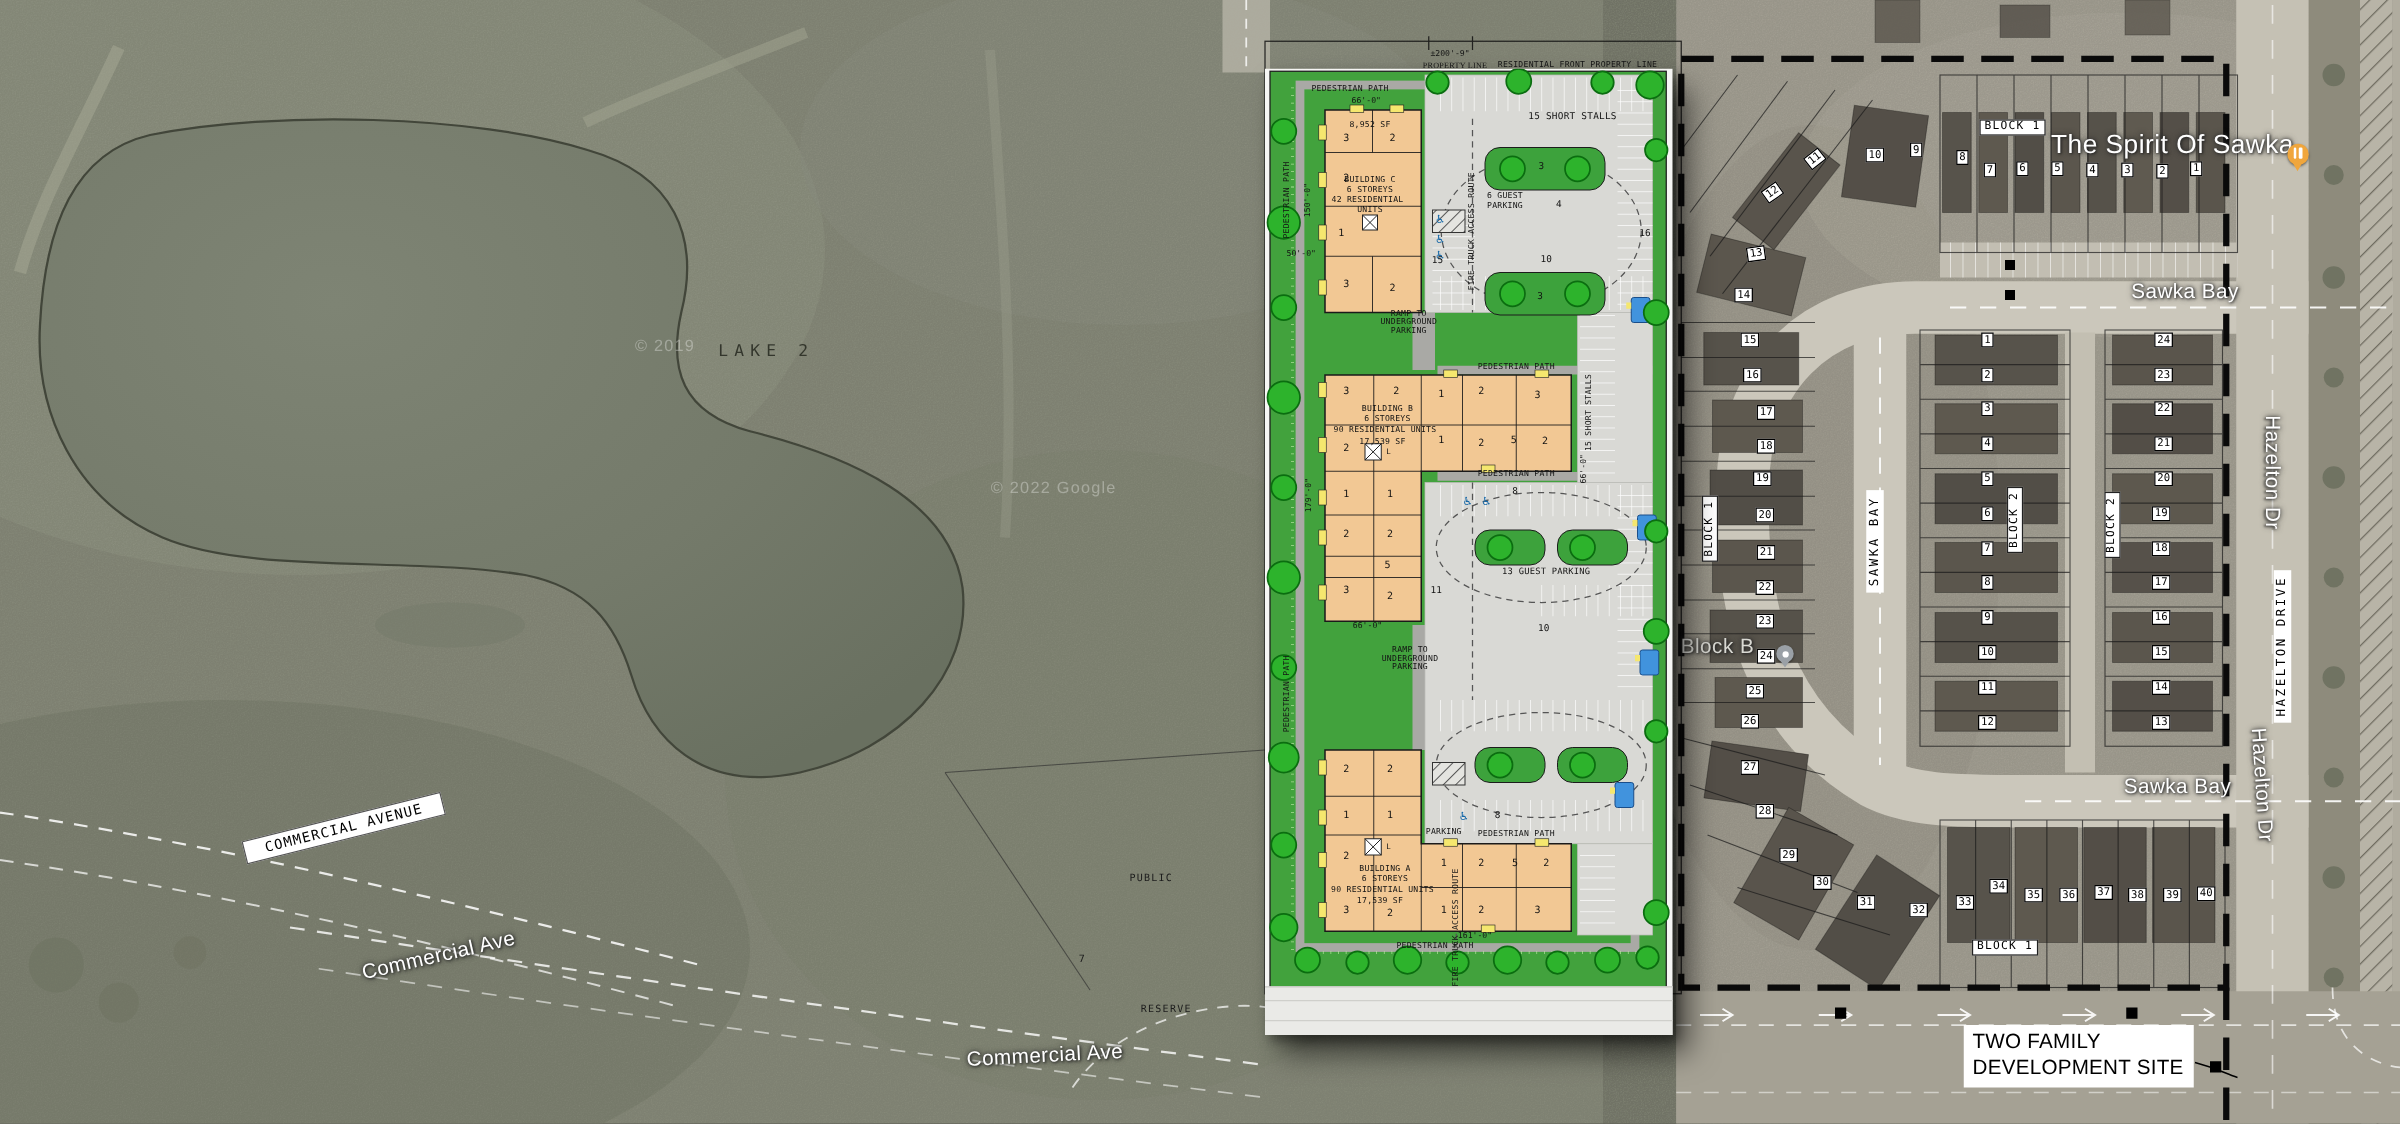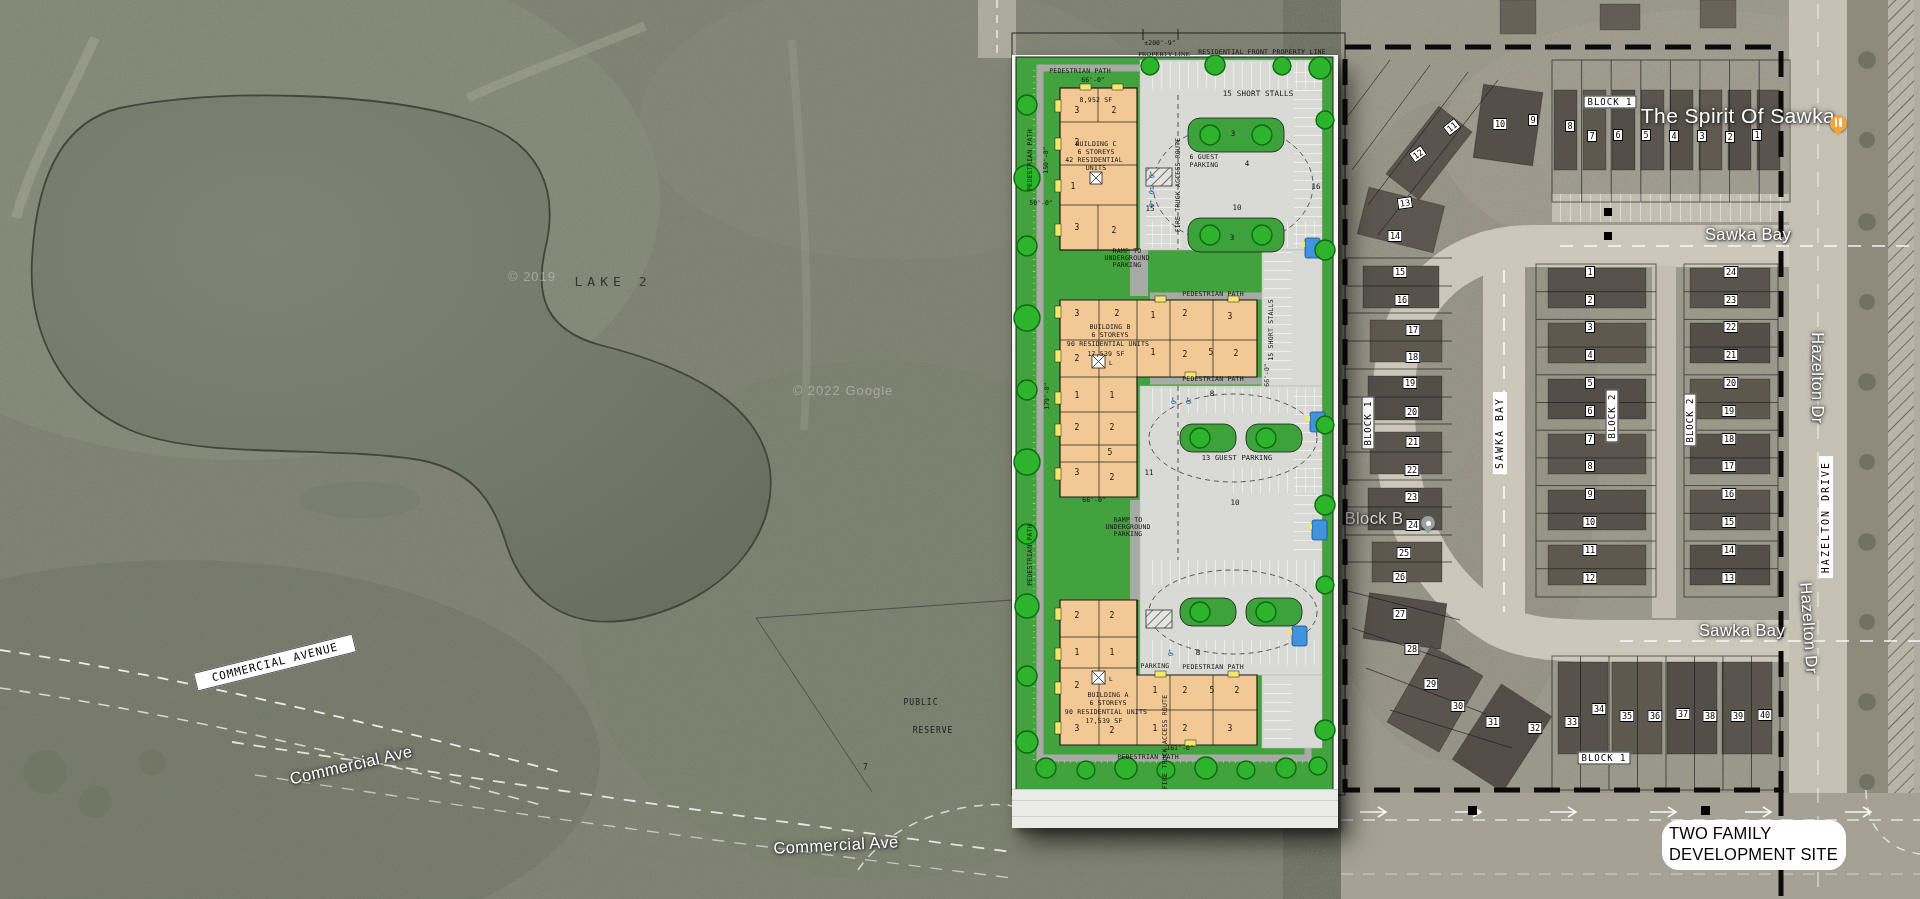--- a/index.html
+++ b/index.html
@@ -34,21 +34,21 @@
   #plan-sheet{position:absolute;left:1012px;top:55px;width:326px;height:773px;background:#f6f6f4;
        box-shadow:13px 15px 22px rgba(0,0,0,.55), 4px 5px 8px rgba(0,0,0,.35);z-index:6;}
   #plan-strip{position:absolute;left:0;bottom:0;width:326px;height:38px;background:#eaeae7;
        border-top:1px solid #c9c9c5;}
   #plan-strip .sw{position:absolute;left:0;right:0;height:1px;background:#cfcfcb;}
   .plan-host{z-index:7;}
   
   .legend-box{position:absolute;background:#fff;color:#000;z-index:5;padding:3px 7px 5px 7px;
        font-size:16.5px;line-height:21px;letter-spacing:.2px;}
   #legend-multi{left:1284px;top:817px;width:226px;}
-  #legend-two{left:1662px;top:820px;width:170px;border-radius:17px;}
+  #legend-two{left:1571px;top:820px;width:170px;}
   
   .pin{position:absolute;z-index:8;width:0;height:0;}
   .pin .dot{position:absolute;left:-8.5px;top:-17px;width:17px;height:17px;border-radius:50%;}
   .pin .tip{position:absolute;left:-4px;top:-2px;border-left:4px solid transparent;
        border-right:4px solid transparent;}
   #pin-spirit .dot{background:#f0a63c;box-shadow:0 1px 2px rgba(0,0,0,.5);}
   #pin-spirit .tip{border-top:7px solid #f0a63c;}
   #pin-spirit .glyph{position:absolute;left:-3.5px;top:-14px;width:2.5px;height:9px;background:#fff;border-radius:1px;}
   #pin-spirit .glyph.k{left:1px;}
   #pin-block .dot{background:#9aa0a6;width:14px;height:14px;left:-7px;top:-14px;box-shadow:0 1px 2px rgba(0,0,0,.45);}
@@ -306,21 +306,21 @@
   <div class="item-host">
 
   <span class="gl wm" style="left: 532px; top: 276px; transform: translate(-50%, -50%);">© 2019</span>
       <span class="gl wm" style="left: 843px; top: 390px; transform: translate(-50%, -50%);">© 2022 Google</span>
     </div>
   <span class="gl" style="position:absolute;left:1374px;top:518px;transform:translate(-50%,-50%);color:#d9d9d3;z-index:5;">Block B</span>
 
   <div id="lake-label">LAKE 2</div>
   <div id="commercial-box">COMMERCIAL AVENUE</div>
   <span class="tiny-map-t" style="left:921px;top:702px;transform:translate(-50%,-50%);">PUBLIC</span>
-  <span class="tiny-map-t" style="left:921px;top:730px;transform:translate(-50%,-50%);padding-left:24px;">RESERVE</span>
+  <span class="tiny-map-t" style="left:921px;top:807px;transform:translate(-50%,-50%);padding-left:24px;">RESERVE</span>
   <span class="tiny-map-t" style="left:866px;top:767px;transform:translate(-50%,-50%);">7</span>
 
   <div class="item-host">
 
   <span class="lot" style="left: 1452px; top: 127px; transform: translate(-50%, -50%) rotate(-38deg);">11</span>
       <span class="lot" style="left: 1500px; top: 124px; transform: translate(-50%, -50%);">10</span>
       <span class="lot" style="left: 1533px; top: 120px; transform: translate(-50%, -50%);">9</span>
       <span class="lot" style="left: 1570px; top: 126px; transform: translate(-50%, -50%);">8</span>
       <span class="lot" style="left: 1592px; top: 136px; transform: translate(-50%, -50%);">7</span>
       <span class="lot" style="left: 1618px; top: 135px; transform: translate(-50%, -50%);">6</span>

